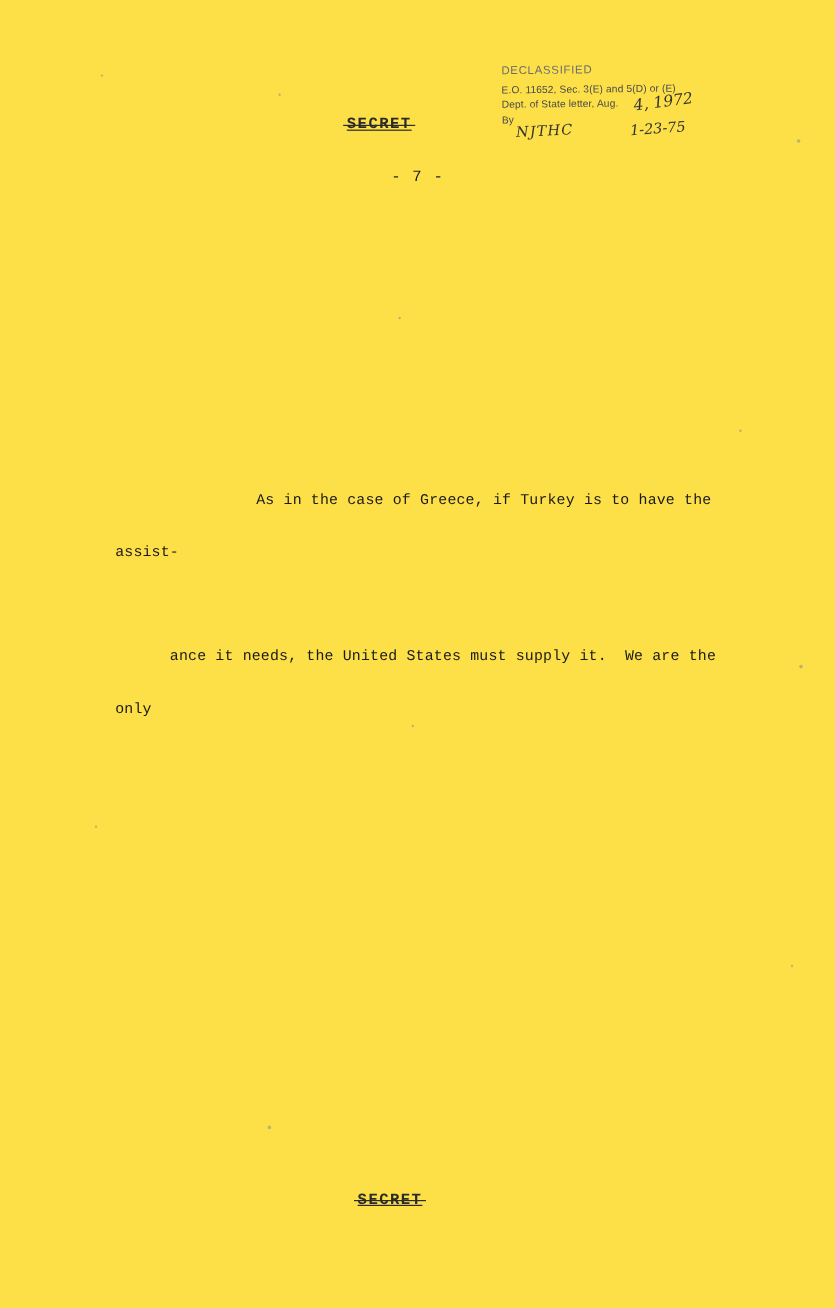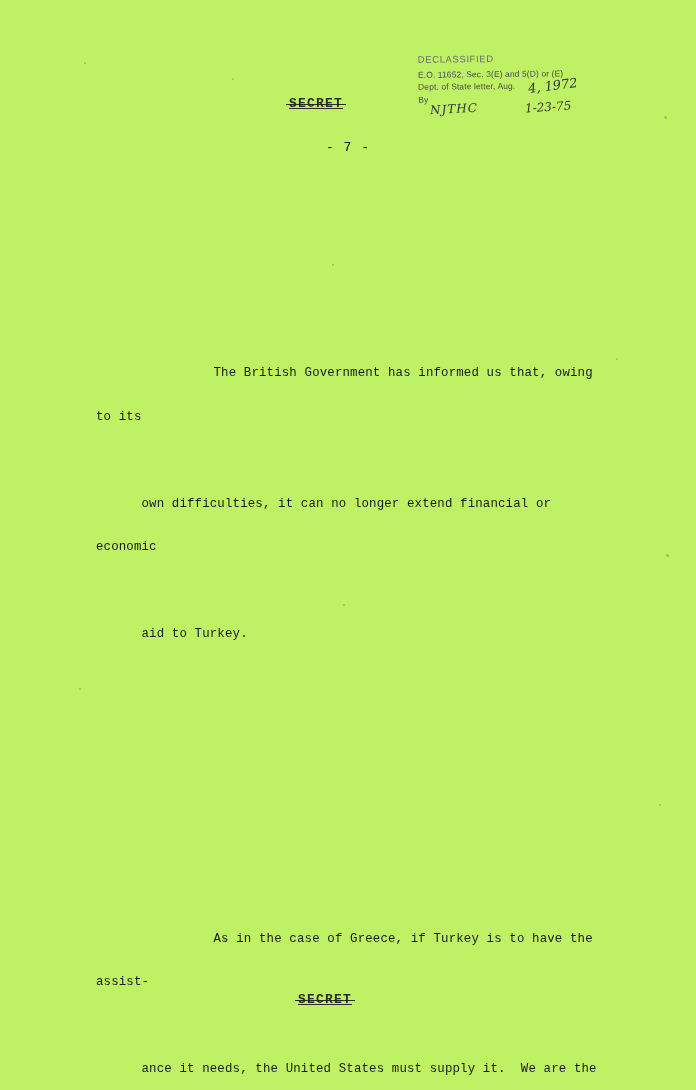--- a/index.html
+++ b/index.html
@@ -12,21 +12,21 @@
     height: 1090px;
     position: relative;
     font-family: "Liberation Mono", "DejaVu Sans Mono", monospace;
     color: #1a1a1a;
     overflow: hidden;
   }
 
   .page {
     position: absolute;
     inset: 0;
-    background: #bef264;
+    background: #fde047;
   }
 
   
   .stamp {
     position: absolute;
     left: 418px;
     top: 52px;
     width: 160px;
     font-family: "Liberation Sans", sans-serif;
     color: #3b3b3b;
@@ -185,25 +185,20 @@
   <div class="hand-date3">1-23-75</div>
 
   <div class="secret-top">
     <span class="struck">SECRET</span>
   </div>
 
   <div class="page-number">- 7 -</div>
 
   <div class="body-text">
 
-    <div class="para">
-      <span class="indent"></span><span>The British Government has informed us that, owing to its</span><br>
-      <span>own difficulties, it can no longer extend financial or economic</span><br>
-      <span>aid to Turkey.</span><br>
-    </div>
 
     <div class="para">
       <span class="indent"></span><span>As in the case of Greece, if Turkey is to have the assist-</span><br>
       <span>ance it needs, the United States must supply it.  We are the only</span><br>
       <br>
       <br>
     </div>
 
     
 

